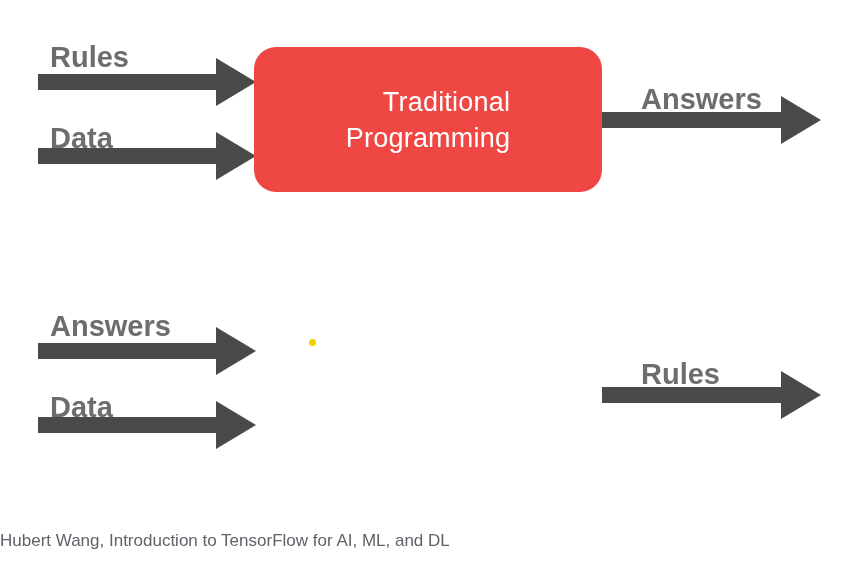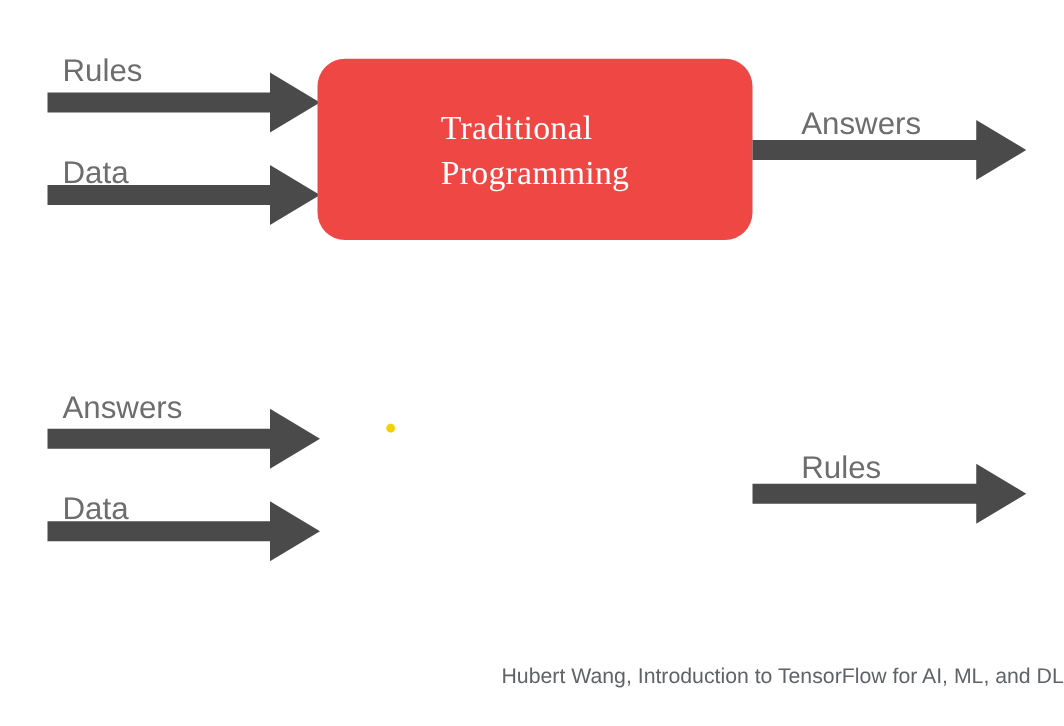--- a/index.html
+++ b/index.html
@@ -32,25 +32,24 @@
     background: #ef4744;
     display: flex;
     align-items: center;
     justify-content: center;
     box-sizing: border-box;
   }
   .process-box .box-label {
     color: #ffffff;
     font-size: 27px;
     line-height: 36px;
-    text-align: left;
+    text-align: right;
     font-weight: 400;
     letter-spacing: 0.2px;
     white-space: pre-line;
-    font-family: Liberation Serif, serif;
   }
 
   #box-traditional {
     left: 254px;
     top: 47px;
     width: 348px;
     height: 145px;
   }
   #box-ml {
     left: 254px;
@@ -62,44 +61,44 @@
   
   .arrow-svg {
     position: absolute;
     overflow: visible;
   }
 
   
   .arrow-label {
     position: absolute;
     color: #6d6d6d;
-    font-size: 25px;
+    font-size: 29px;
     line-height: 28px;
     white-space: nowrap;
-    font-weight: 400;
+    font-weight: 700;
   }
 
   
   #pointer-dot {
     position: absolute;
     left: 309px;
     top: 339px;
     width: 7px;
     height: 7px;
     border-radius: 50%;
     background: #f4d000;
   }
 
   
   #caption {
     position: absolute;
     left: 0;
     top: 529px;
     width: 851px;
-    text-align: right;
+    text-align: left;
     color: #5f6368;
     font-size: 17px;
     line-height: 24px;
     font-weight: 400;
   }
 </style>
 </head>
 <body>
 
 <div id="canvas">

